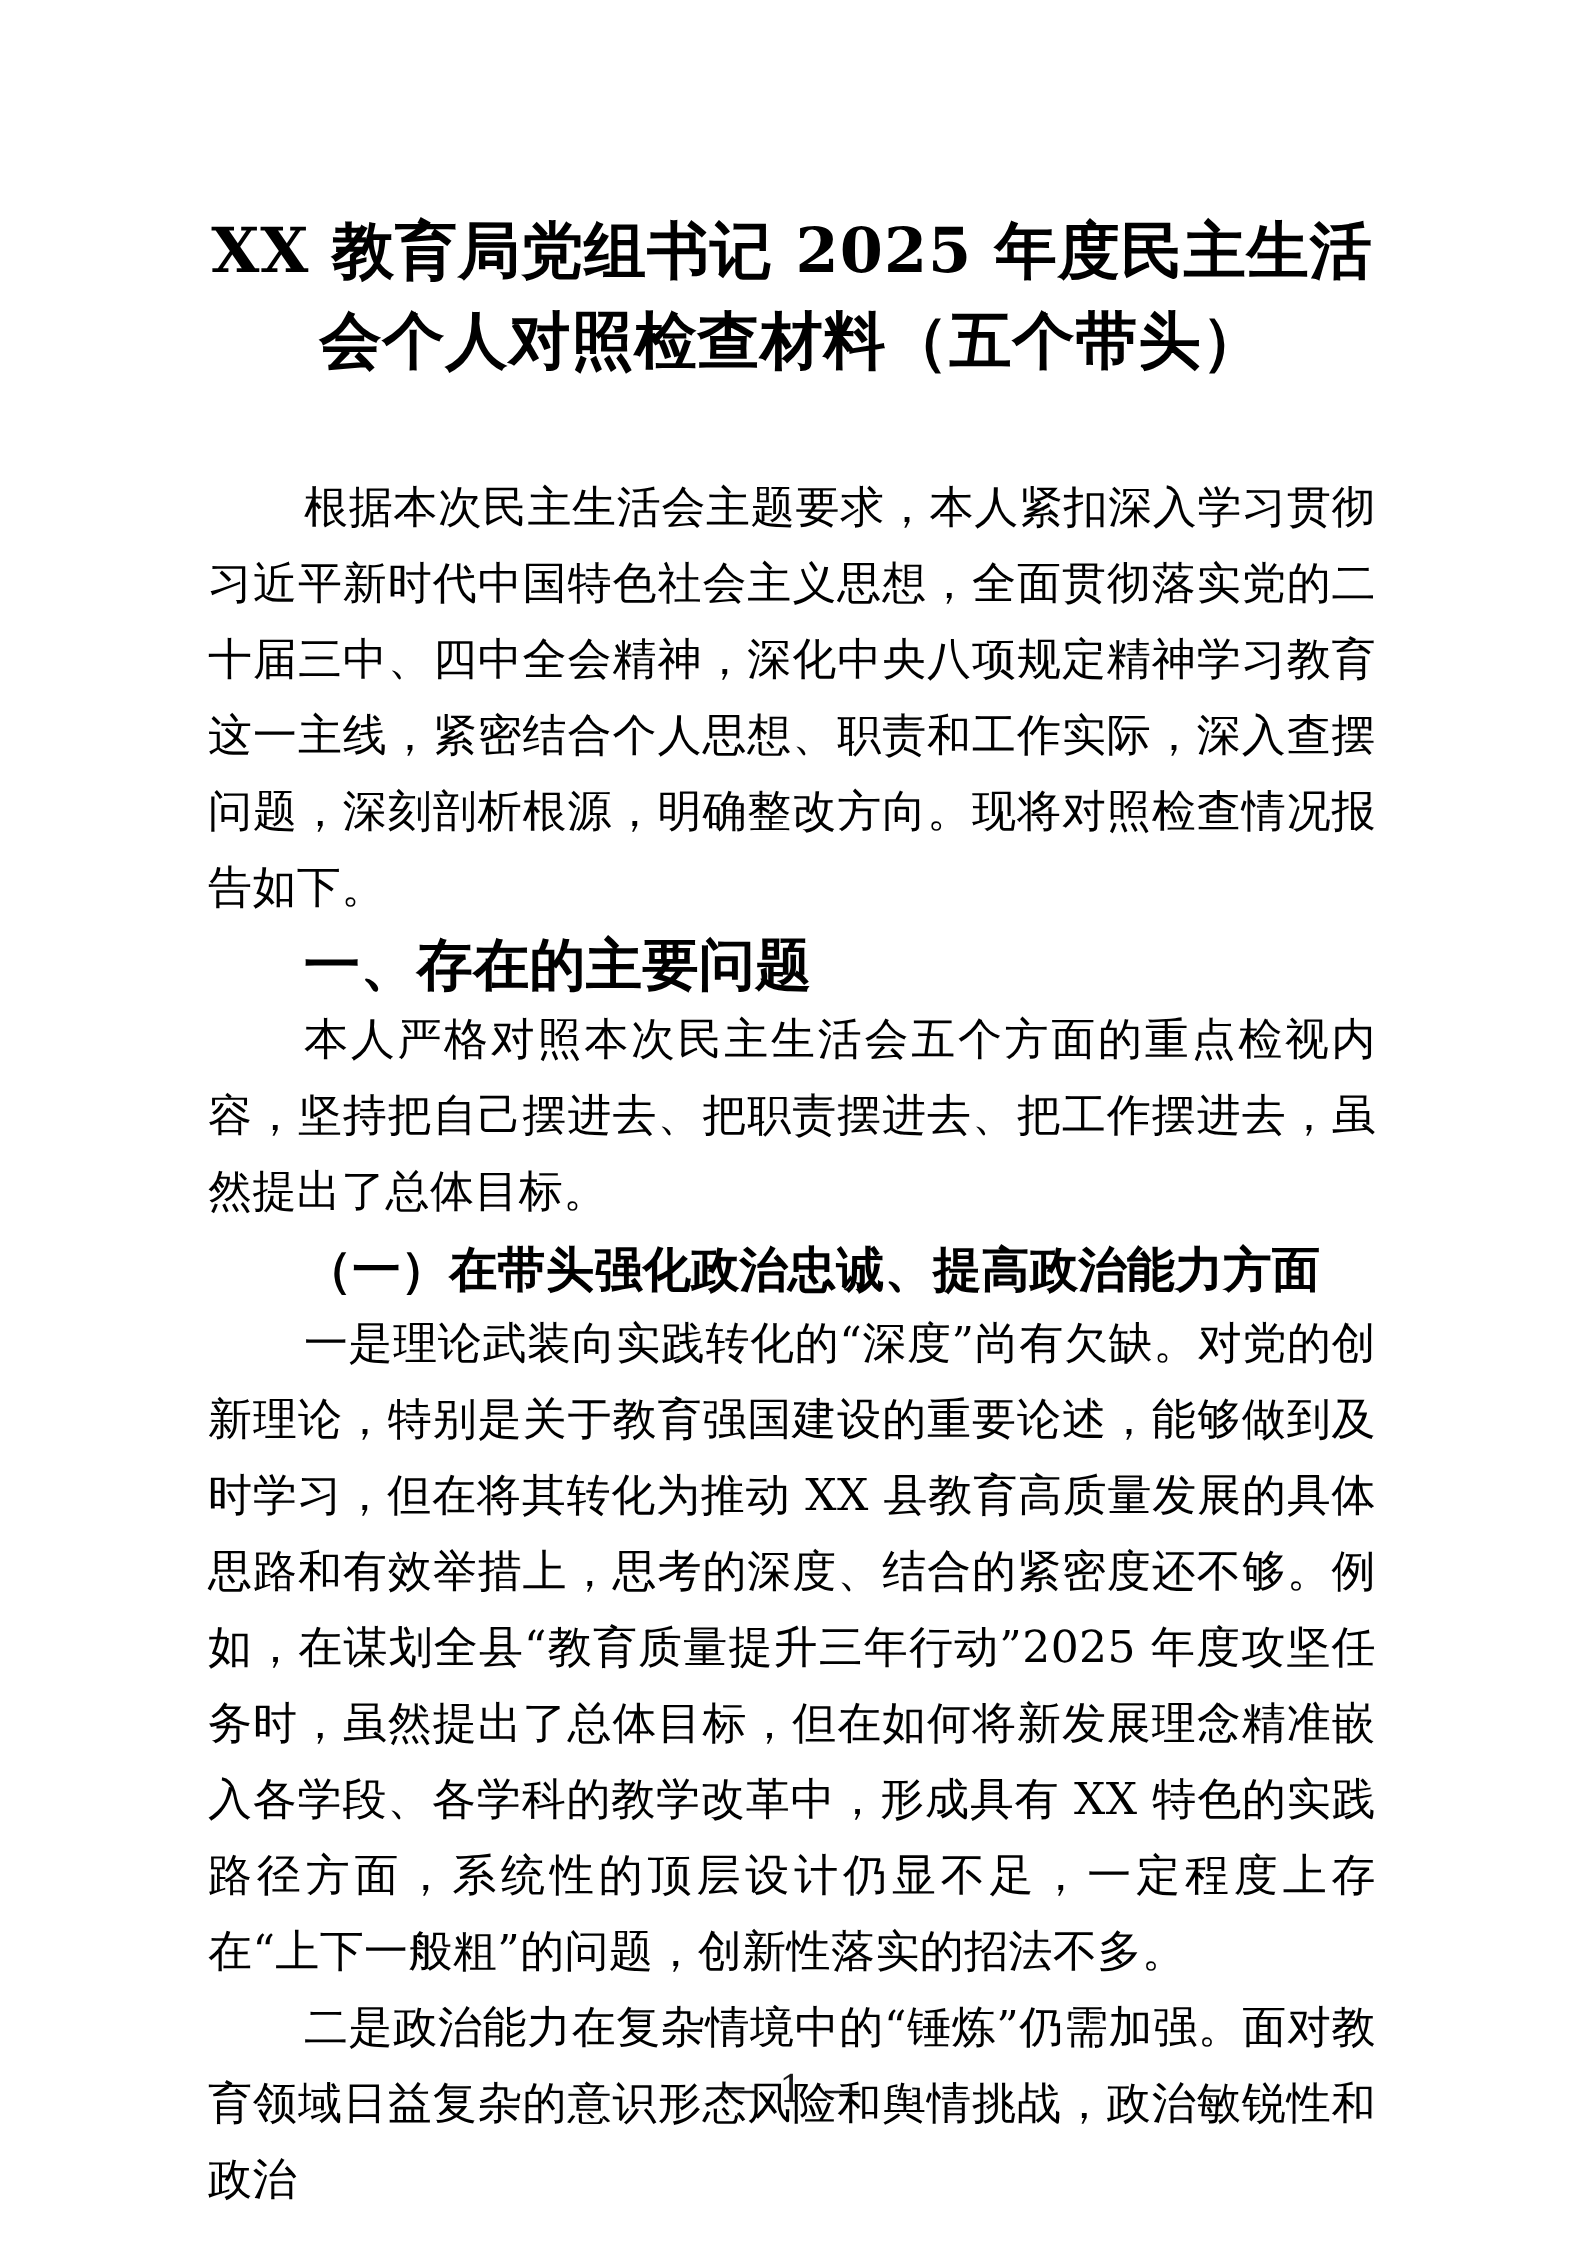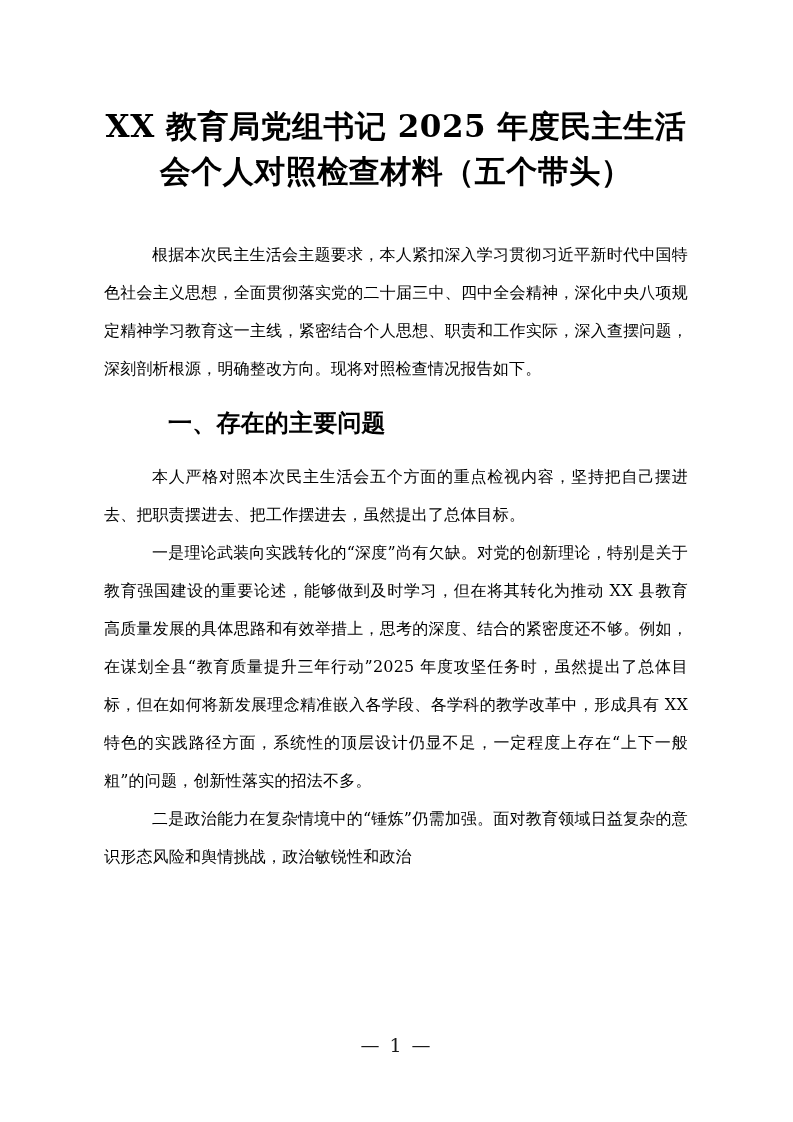--- a/index.html
+++ b/index.html
@@ -44,38 +44,38 @@
     padding: 0;
     white-space: pre-line;
   }
 
   .title-gap { height: 42px; }
 
   
   .para {
     font-family: "DejaVu Serif", "Liberation Serif", serif;
     font-weight: 400;
-    font-size: 16px;
+    font-size: 22px;
     line-height: 38px;
     text-align: justify;
     text-align-last: left;
     text-justify: inter-character;
     margin: 0;
     padding: 0;
     text-indent: 48px;
     letter-spacing: 0.2px;
   }
 
   
   .head-1 {
     font-family: "DejaVu Sans", "Liberation Sans", sans-serif;
     font-weight: 700;
-    font-size: 24px;
+    font-size: 28px;
     line-height: 38px;
-    margin: 16px;
+    margin: 0;
     padding: 0;
     text-indent: 48px;
     letter-spacing: 0.2px;
   }
 
   
   .head-2 {
     font-family: "DejaVu Serif", "Liberation Serif", serif;
     font-weight: 700;
     font-size: 24px;
@@ -115,20 +115,21 @@
     <h1 class="doc-title">XX 教育局党组书记 2025 年度民主生活会个人对照检查材料（五个带头）</h1>
 
     <div class="title-gap"></div>
 
     <p class="para">根据本次民主生活会主题要求，本人紧扣深入学习贯彻习近平新时代中国特色社会主义思想，全面贯彻落实党的二十届三中、四中全会精神，深化中央八项规定精神学习教育这一主线，紧密结合个人思想、职责和工作实际，深入查摆问题，深刻剖析根源，明确整改方向。现将对照检查情况报告如下。</p>
 
     <h2 class="head-1">一、存在的主要问题</h2>
 
     <p class="para">本人严格对照本次民主生活会五个方面的重点检视内容，坚持把自己摆进去、把职责摆进去、把工作摆进去，虽然提出了总体目标。</p>
 
+    <h3 class="head-2">（一）在带头强化政治忠诚、提高政治能力方面</h3>
 
     <p class="para"><span class="lead">一是</span><span>理论武装向实践转化的“深度”尚有欠缺。对党的创新理论，特别是关于教育强国建设的重要论述，能够做到及时学习，但在将其转化为推动 XX 县教育高质量发展的具体思路和有效举措上，思考的深度、结合的紧密度还不够。例如，在谋划全县“教育质量提升三年行动”2025 年度攻坚任务时，虽然提出了总体目标，但在如何将新发展理念精准嵌入各学段、各学科的教学改革中，形成具有 XX 特色的实践路径方面，系统性的顶层设计仍显不足，一定程度上存在“上下一般粗”的问题，创新性落实的招法不多。</span></p>
 
     <p class="para"><span class="lead">二是</span><span>政治能力在复杂情境中的“锤炼”仍需加强。面对教育领域日益复杂的意识形态风险和舆情挑战，政治敏锐性和政治</span></p>
 
   </div>
 
   <div id="footer">— 1 —</div>
 
 </div>

